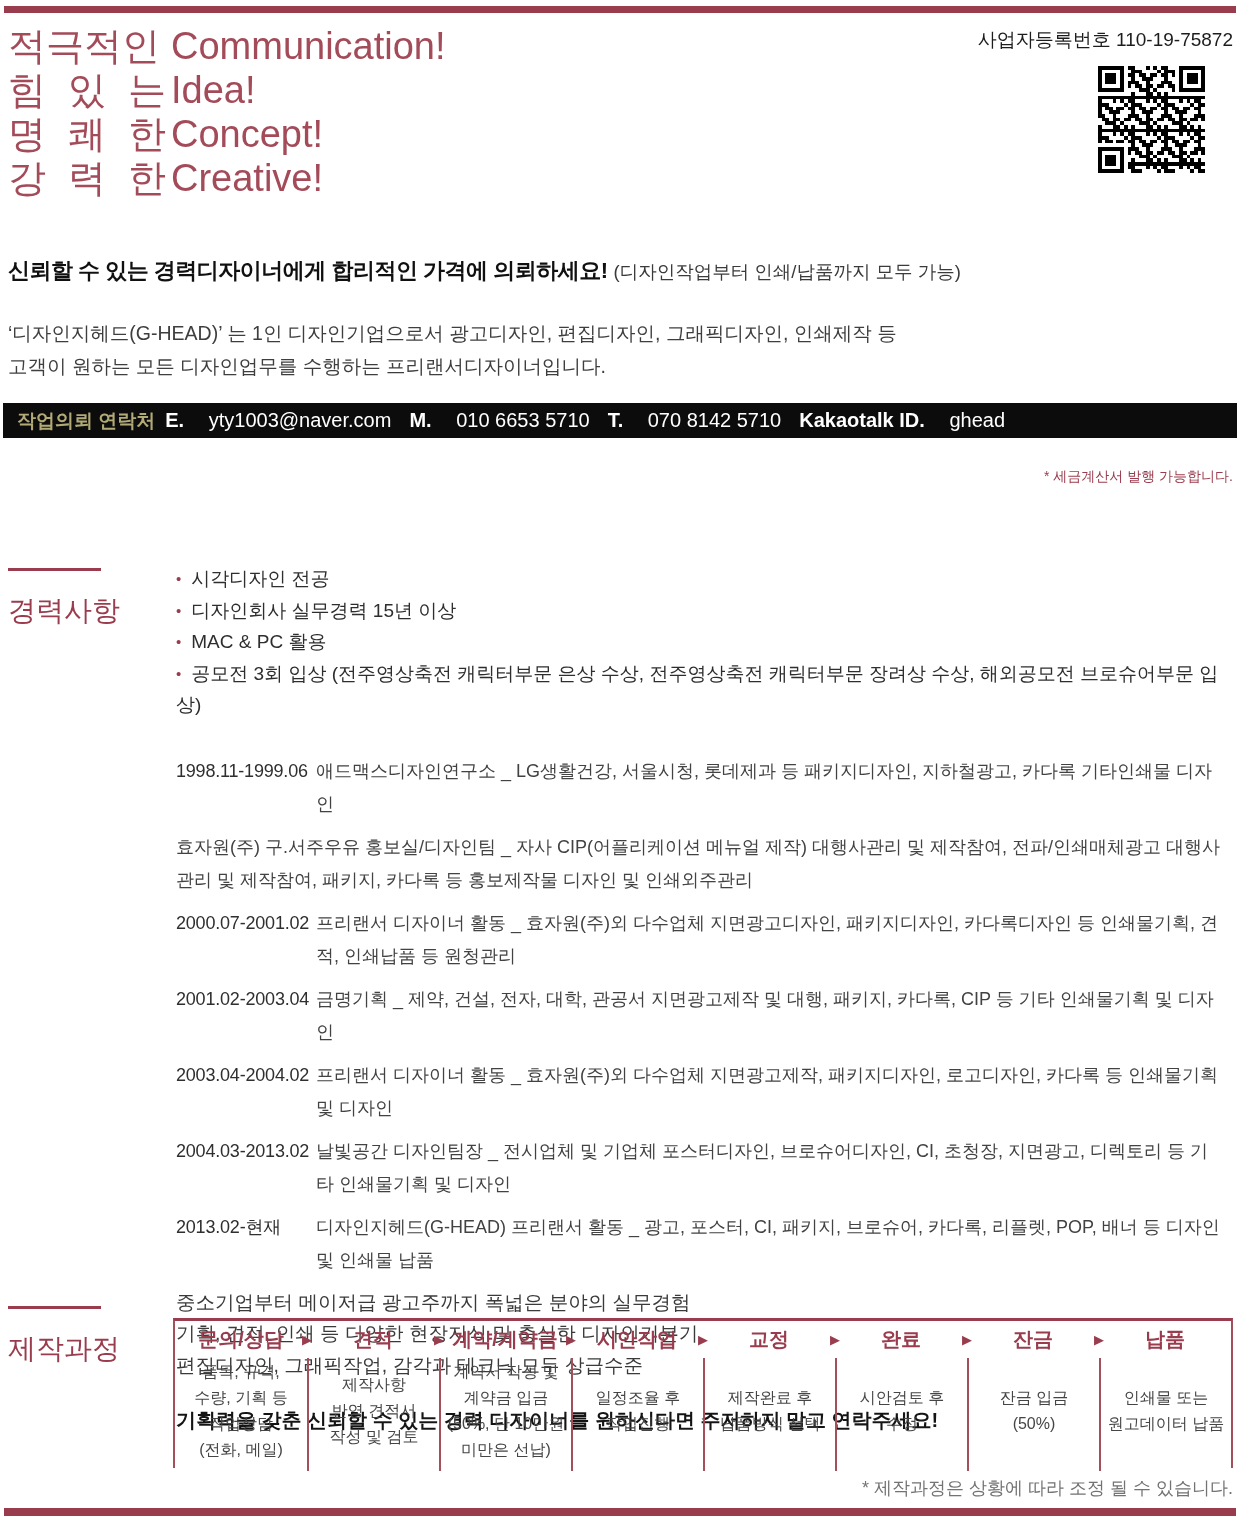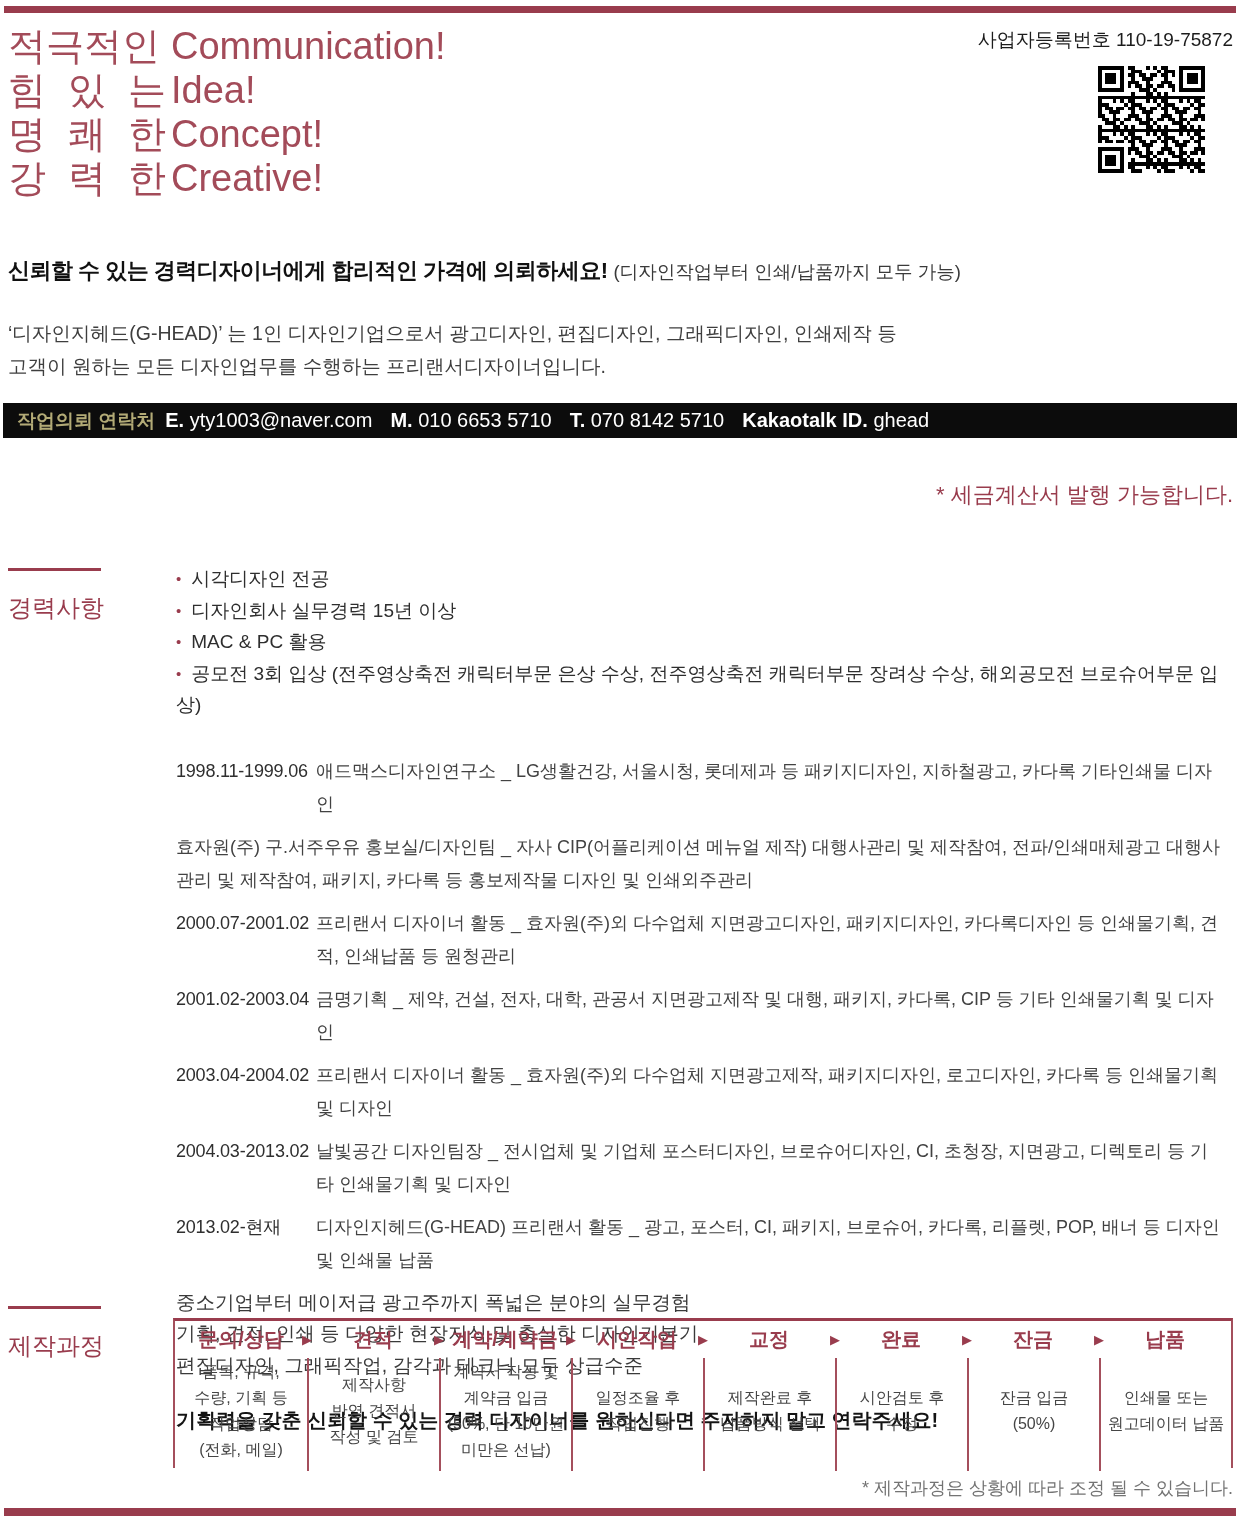--- a/index.html
+++ b/index.html
@@ -36,26 +36,26 @@
   .headline .main{font-size:22px;font-weight:bold;color:#101010;letter-spacing:-0.5px;}
   .headline .suffix{font-size:18.5px;color:#3a3a3a;margin-left:6px;}
   .intro-lines{position:absolute;left:8px;top:317px;font-size:19.5px;line-height:33px;color:#3e3e3e;}
 
   
   .contact-bar{position:absolute;left:3px;right:3px;top:403px;height:35px;background:#0C0C0C;
     display:flex;align-items:center;padding-left:14px;box-sizing:border-box;white-space:nowrap;}
   .contact-label{color:var(--olive);font-weight:bold;font-size:19px;margin-right:10px;}
   .contact-item{margin-right:18px;font-size:20px;color:#fff;}
   .contact-item .ck{font-weight:bold;}
-  .contact-item .cv{font-weight:normal;}
-  .tax-note{position:absolute;right:7px;top:480px;font-size:22px;color:var(--maroon);}
+  .contact-item .cv{font-weight:normal;margin-left:19px;}
+  .tax-note{position:absolute;right:7px;top:468px;font-size:14px;color:var(--maroon);}
 
   
   .sec-rule{position:absolute;left:8px;width:93px;height:3px;background:var(--maroon);}
-  .sec-title{position:absolute;left:8px;font-size:24px;color:var(--maroon);text-align:center;}
+  .sec-title{position:absolute;left:8px;font-size:28px;color:var(--maroon);text-align:center;}
 
   
   .career-content{position:absolute;left:176px;right:16px;top:563px;}
   .bullets{margin:0;padding:0;list-style:none;}
   .bullet{font-size:19px;line-height:31.5px;color:#2e2e2e;}
   .bullet .dot{color:var(--maroon);margin-right:10px;font-size:15px;vertical-align:1px;}
   .career-rows{margin-top:34px;}
   .career-row{display:flex;margin-bottom:10px;font-size:18px;}
   .career-period{flex:none;width:140px;color:#2f2f2f;line-height:33px;letter-spacing:-0.2px;}
   .career-desc{flex:1;color:var(--body);line-height:33px;}

